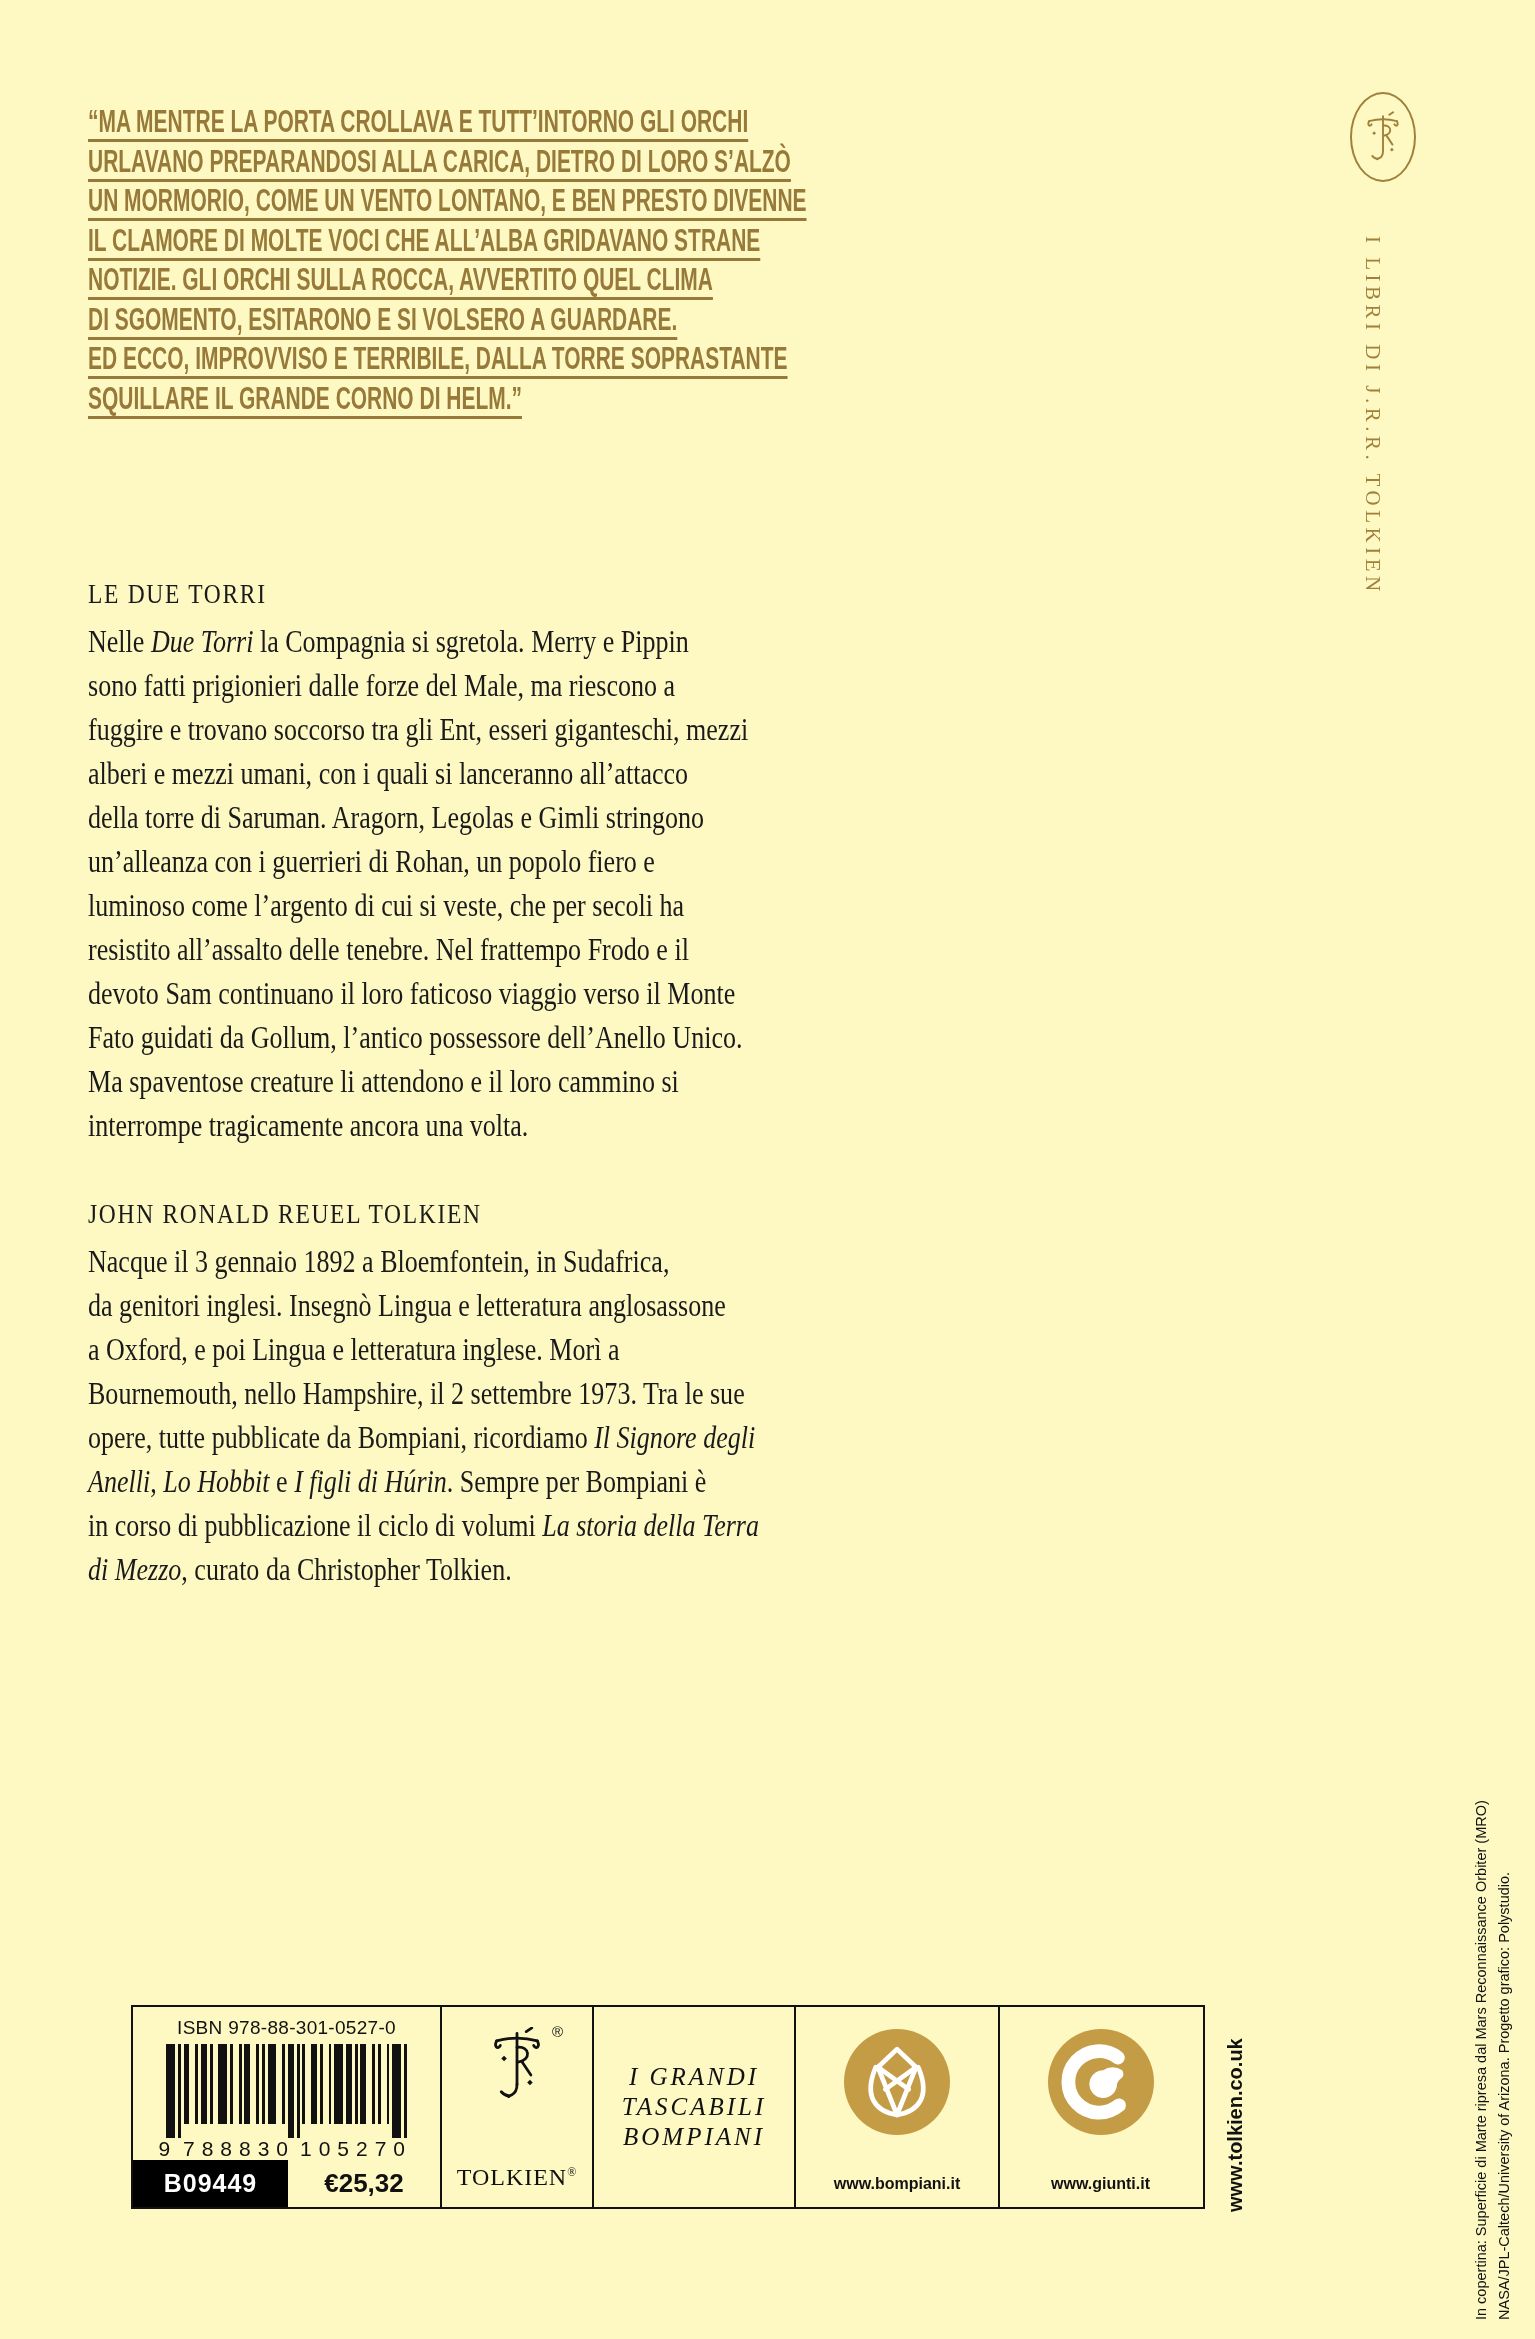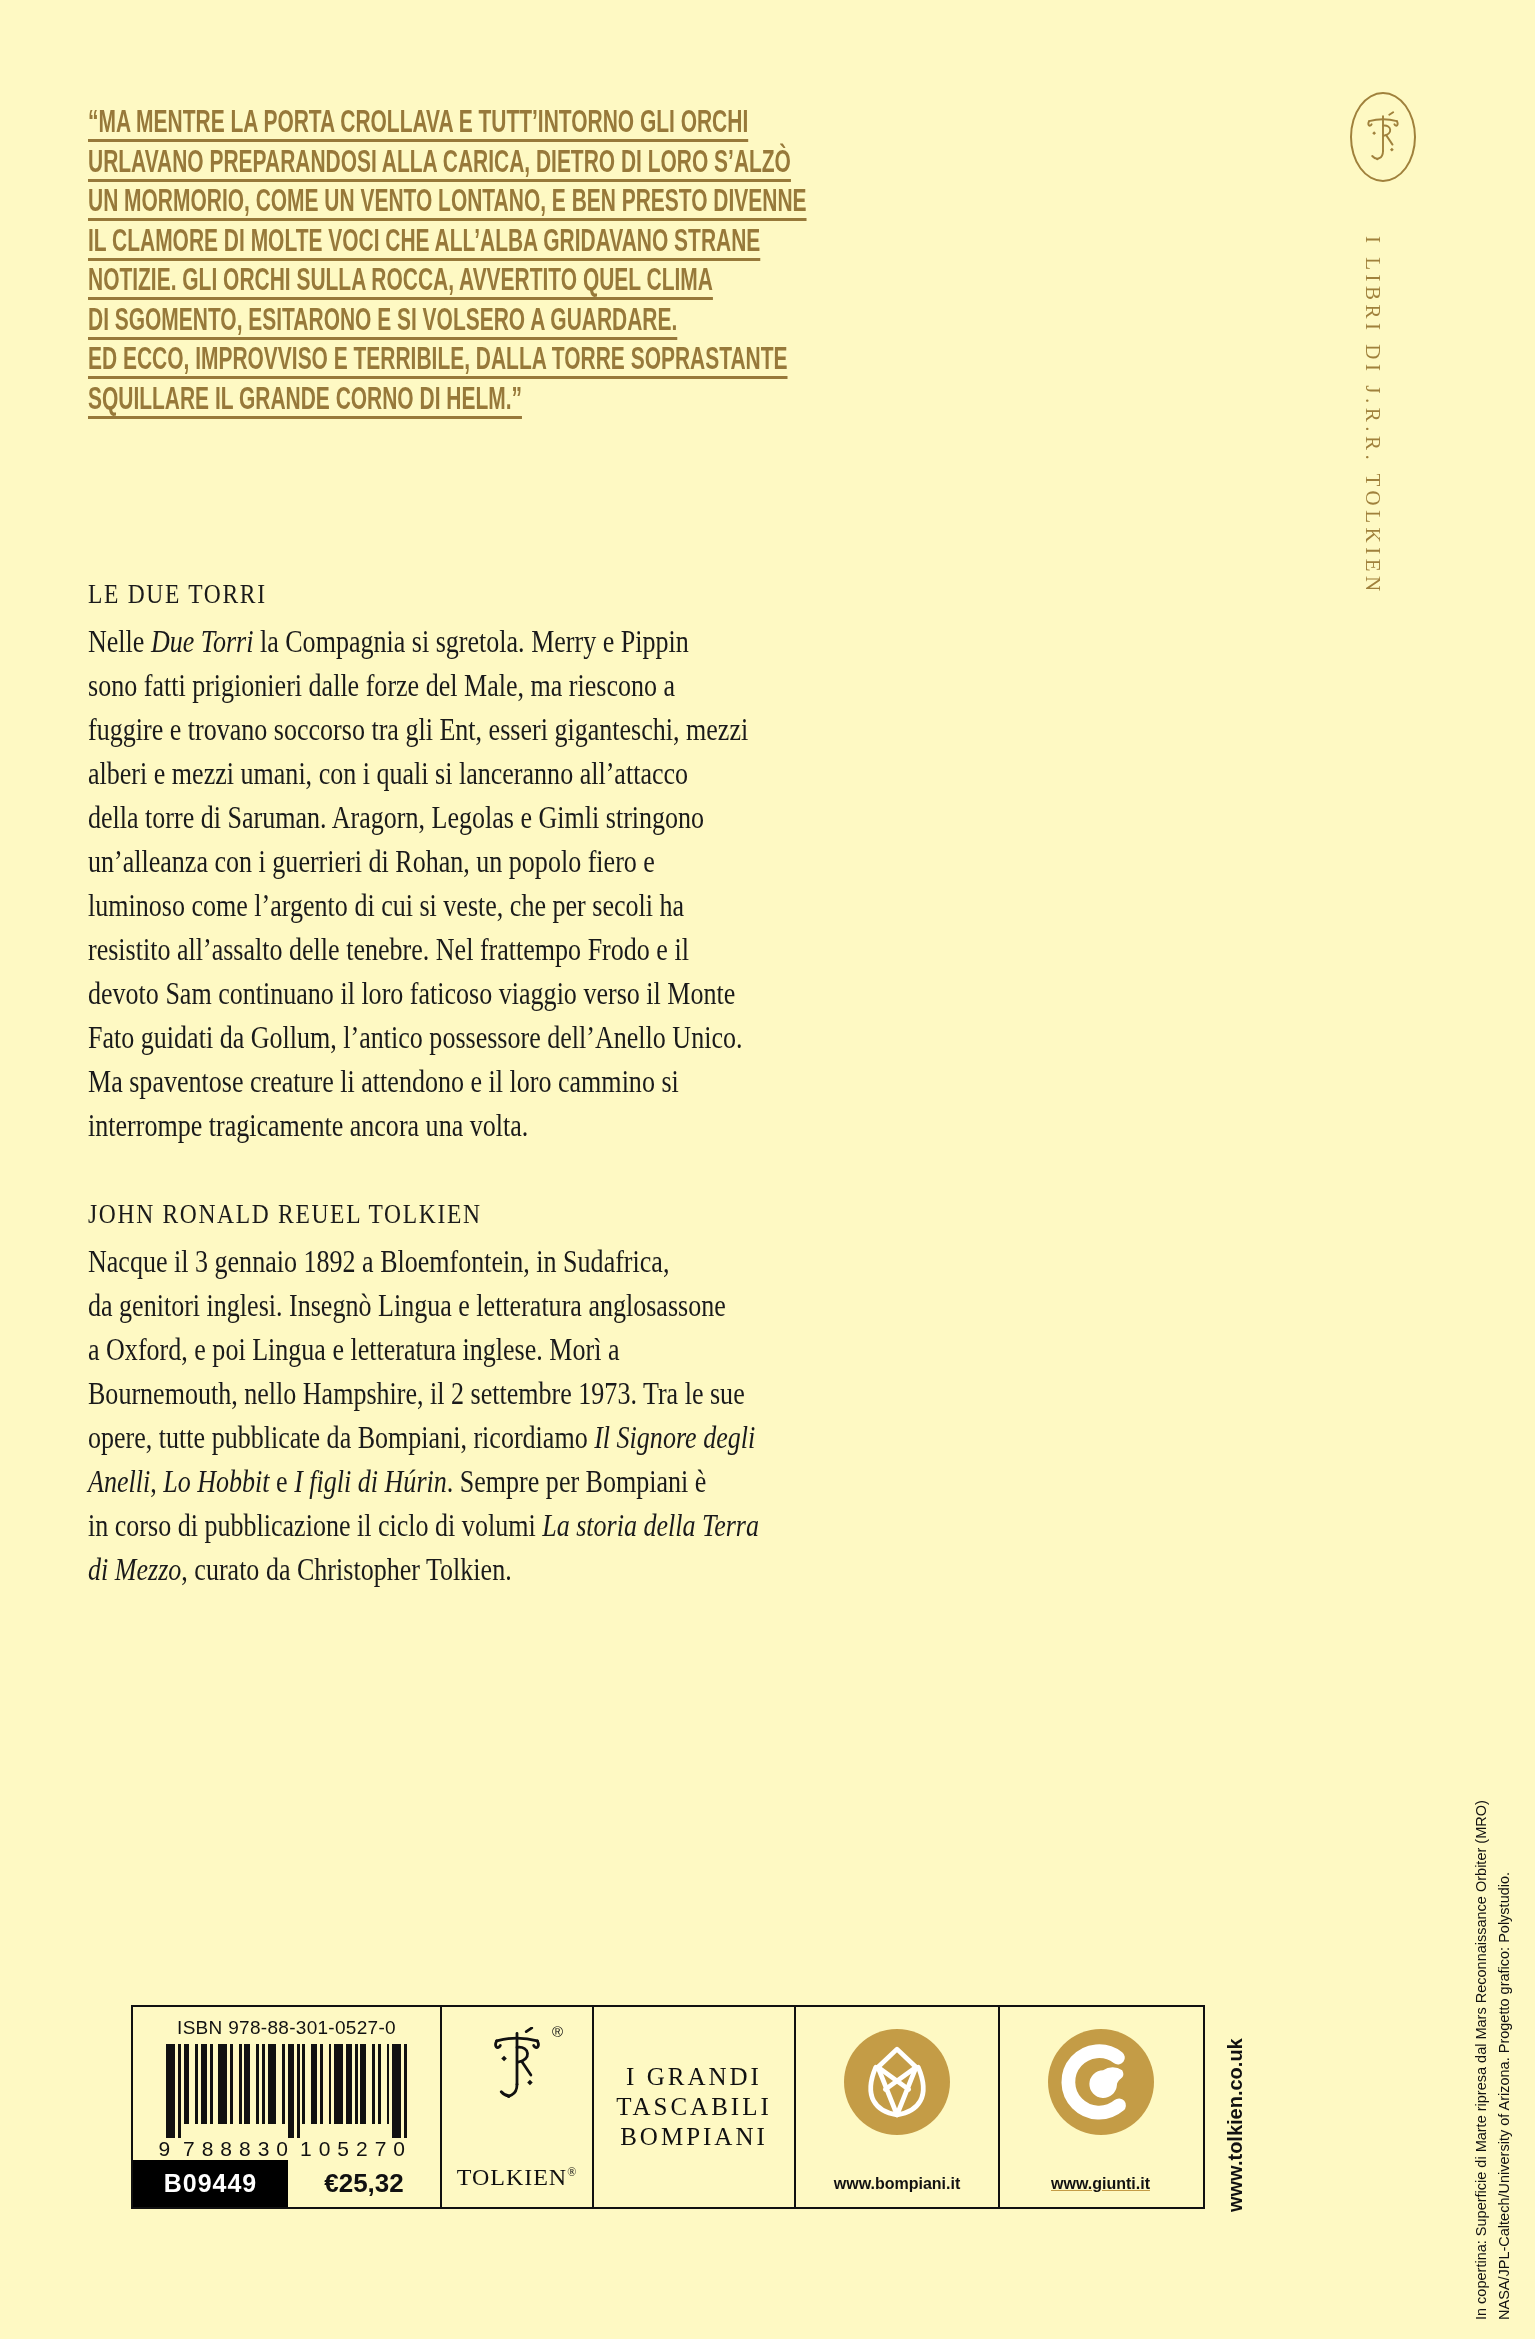--- a/index.html
+++ b/index.html
@@ -32,23 +32,23 @@
   .body-text i{font-style:italic;}
 
   
   .footer{position:absolute;left:131px;top:2005px;width:1074px;height:204px;
           border:2px solid #111;box-sizing:border-box;display:flex;
           font-family:"Liberation Sans",sans-serif;}
   .cell{position:relative;box-sizing:border-box;border-right:2px solid #111;
         display:flex;flex-direction:column;align-items:center;}
   .c1{width:309px;}
   .c2{width:152px;color:#111;}
-  .c3{width:202px;}
+  .c3{width:202px;font-style:italic;}
   .c4{width:204px;color:#c49c46;}
-  .c5{width:201px;border-right:none;color:#c49c46;text-decoration:underline;}
+  .c5{width:201px;border-right:none;color:#c49c46;}
   .isbn{margin-top:10px;font-size:19px;letter-spacing:0.3px;color:#111;}
   .barcode-wrap{position:relative;margin-top:5px;height:94px;}
   .bc-digits{display:flex;width:256px;font-size:21px;line-height:22px;margin-top:0;color:#111;}
   .d9{width:22px;text-align:left;}
   .dg{flex:1;text-align:center;letter-spacing:7px;}
   .code-row{margin-top:auto;align-self:stretch;height:48px;display:flex;text-align:center;}
   .code-box{width:155px;background:#000;color:#fff;font-weight:bold;font-size:25px;
             display:flex;align-items:center;justify-content:center;letter-spacing:1px;}
   .price{flex:1;display:flex;align-items:center;justify-content:center;
          font-weight:bold;font-size:26px;color:#111;}

